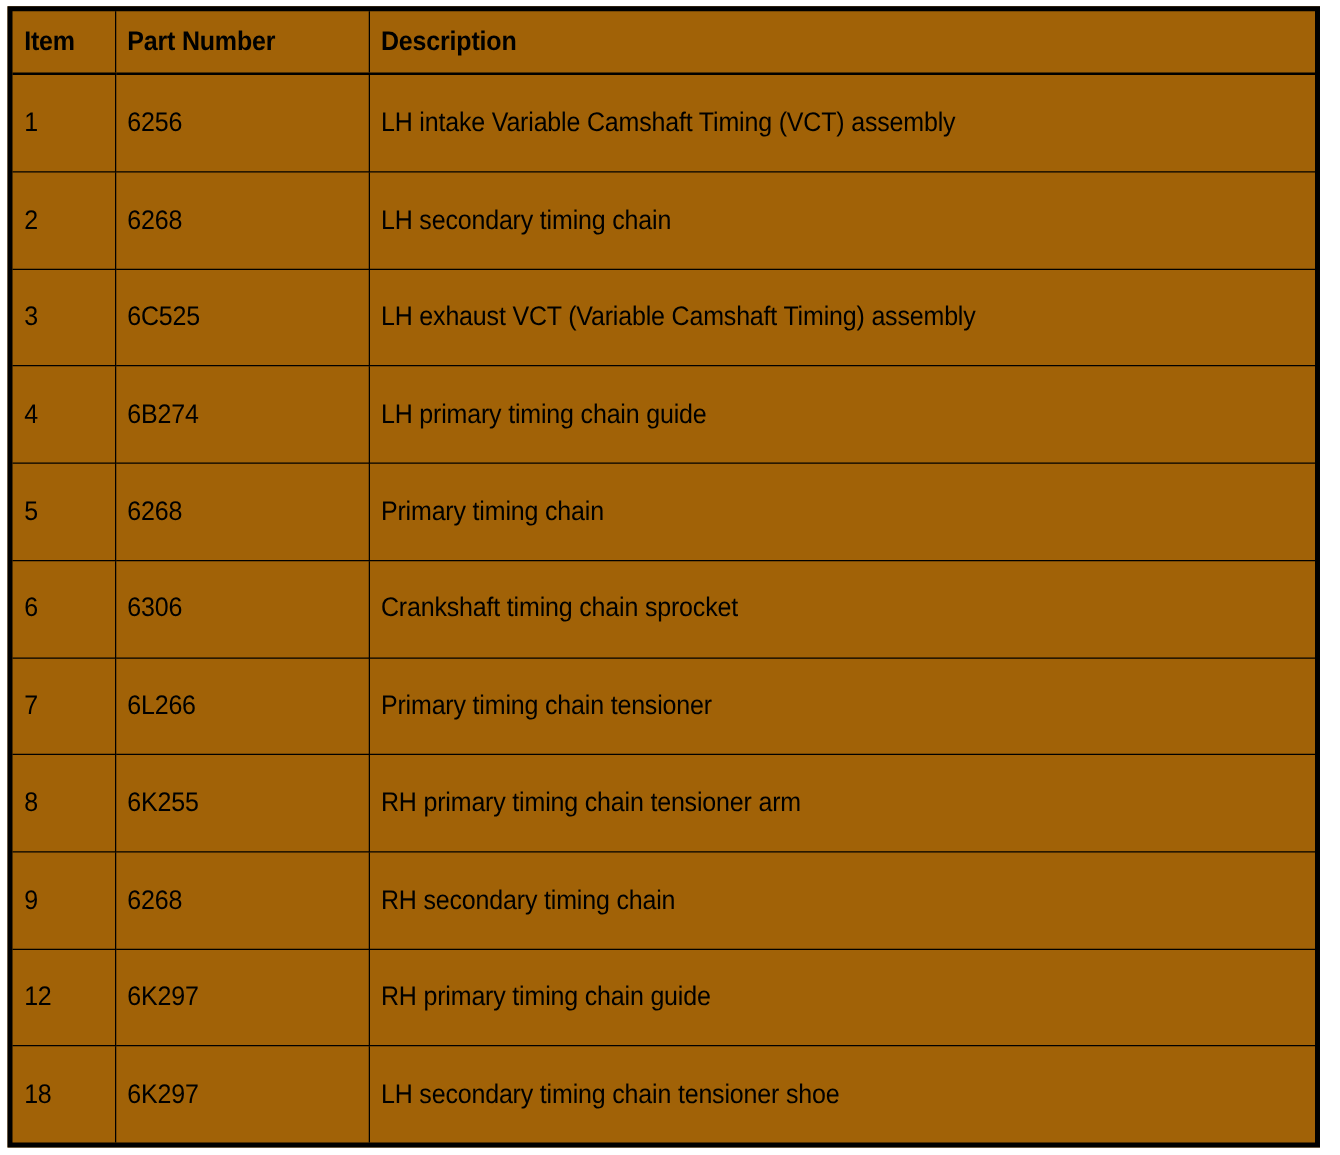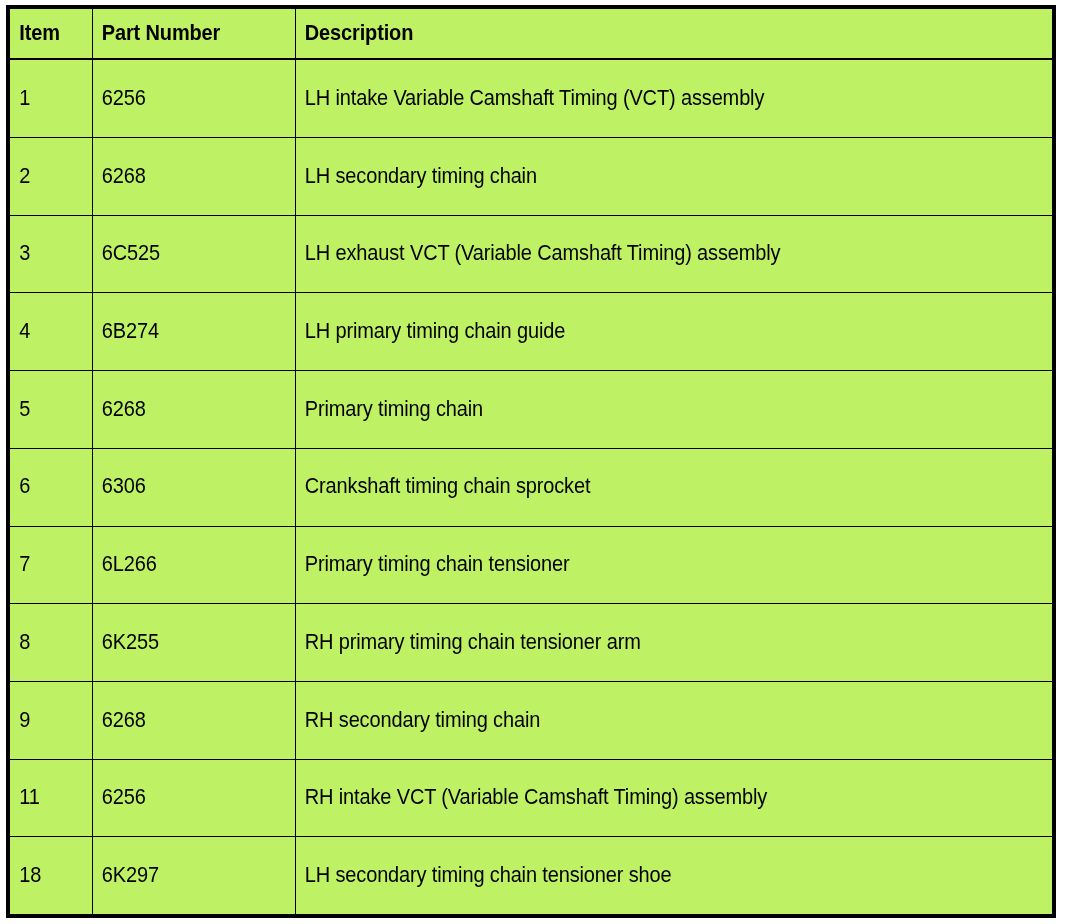--- a/index.html
+++ b/index.html
@@ -16,21 +16,21 @@
   }
 
   #parts-table-wrap {
     position: absolute;
     left: 6px;
     top: 5px;
     width: 1050px;
     height: 913px;
     box-sizing: border-box;
     border: 4px solid #000000;
-    background: #bef264;
+    background: #a16207;
   }
 
   table.parts-table {
     width: 100%;
     height: 100%;
     border-collapse: collapse;
     table-layout: fixed;
   }
 
   table.parts-table col.col-item { width: 82px; }
@@ -141,23 +141,23 @@
           <td><span class="cell-text">8</span></td>
           <td><span class="cell-text">6K255</span></td>
           <td><span class="cell-text">RH primary timing chain tensioner arm</span></td>
         </tr>
         <tr>
           <td><span class="cell-text">9</span></td>
           <td><span class="cell-text">6268</span></td>
           <td><span class="cell-text">RH secondary timing chain</span></td>
         </tr>
         <tr>
-          <td><span class="cell-text">11</span></td>
-          <td><span class="cell-text">6256</span></td>
-          <td><span class="cell-text">RH intake VCT (Variable Camshaft Timing) assembly</span></td>
+          <td><span class="cell-text">12</span></td>
+          <td><span class="cell-text">6K297</span></td>
+          <td><span class="cell-text">RH primary timing chain guide</span></td>
         </tr>
         <tr>
           <td><span class="cell-text">18</span></td>
           <td><span class="cell-text">6K297</span></td>
           <td><span class="cell-text">LH secondary timing chain tensioner shoe</span></td>
         </tr>
       </tbody>
   </table>
 </div>
 

